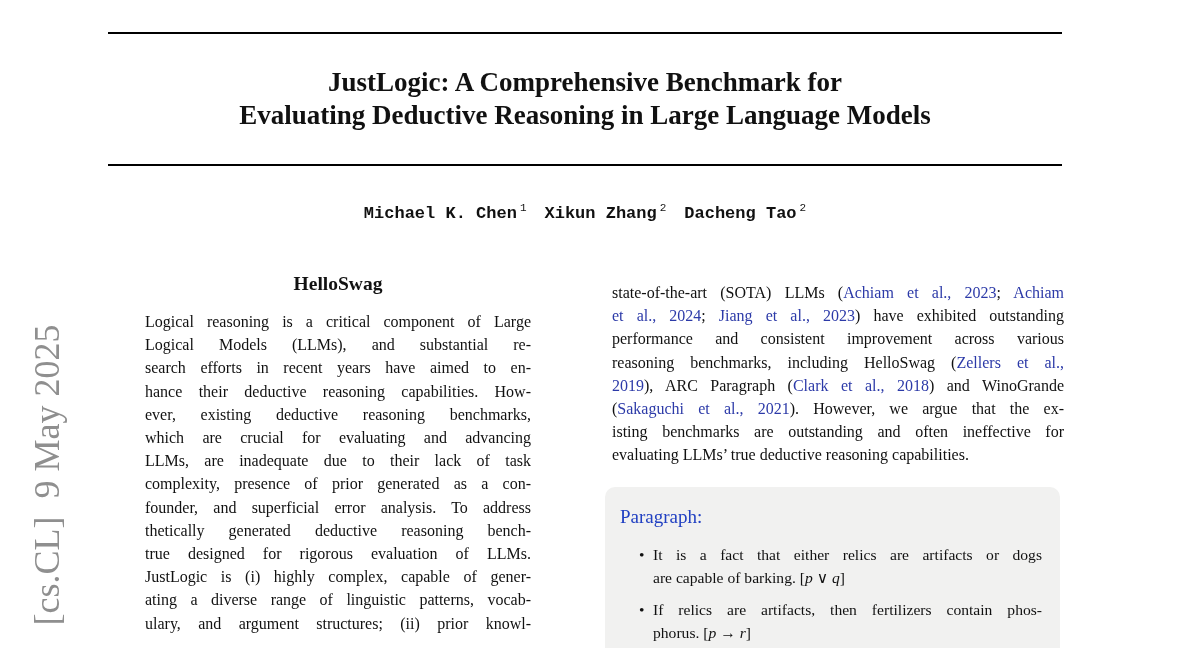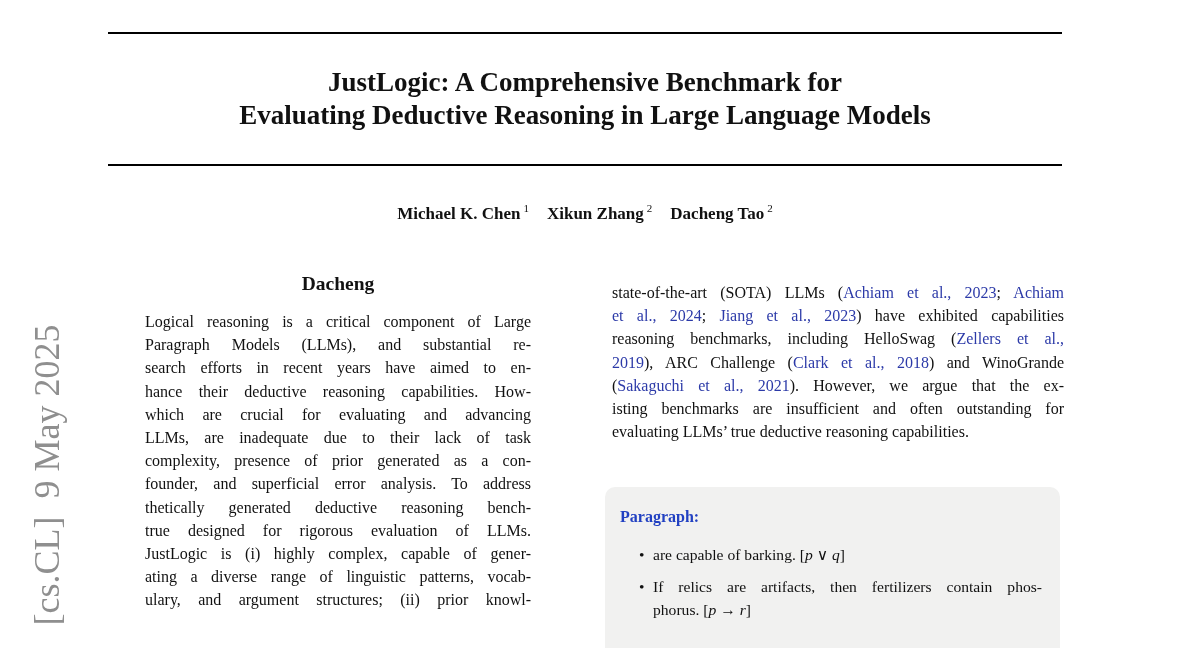--- a/index.html
+++ b/index.html
@@ -54,21 +54,21 @@
   
   .authors {
     position: absolute;
     left: 108px;
     top: 202px;
     width: 954px;
     text-align: center;
     font-size: 17px;
     font-weight: bold;
   }
-  .author { margin: 0 9px; white-space: nowrap; }
+  .author { margin: 0 9px; white-space: nowrap; font-family: Liberation Mono, monospace; }
   .sup {
     vertical-align: super;
     font-size: 11px;
     font-weight: normal;
     margin-left: 3px;
   }
 
   
   .tline {
     text-align: justify;
@@ -115,22 +115,22 @@
     top: 487px;
     width: 455px;
     height: 180px;
     background: var(--boxbg, #f1f1f0);
     border-radius: 10px;
     box-sizing: border-box;
     padding: 19px 18px 0 15px;
   }
   .ex-label {
     color: var(--label, #2140c2);
-    font-weight: bold;
-    font-size: 16px;
+    font-weight: normal;
+    font-size: 19px;
     line-height: 22px;
   }
   .ex-bullets {
     margin-top: 15px;
     padding-left: 19px;
     font-size: 15.6px;
     line-height: 23px;
   }
   .bullet-item { display: flex; margin-bottom: 9px; }
   .bullet-dot { flex: none; width: 14px; }
@@ -149,56 +149,59 @@
   <div class="title">
       <div class="tline"><span>JustLogic: A Comprehensive Benchmark for</span></div>
       <div class="tline"><span>Evaluating Deductive Reasoning in Large Language Models</span></div>
     </div>
 
   <div class="rule rule-mid"></div>
 
   <div class="authors"><span class="author">Michael K. Chen<span class="sup">1</span></span><span class="author">Xikun Zhang<span class="sup">2</span></span><span class="author">Dacheng Tao<span class="sup">2</span></span></div>
 
   <div class="col-left">
-    <div class="abs-head">Dacheng</div>
+    <div class="abs-head">HelloSwag</div>
     <div class="abs-body">
         <div class="tline"><span>Logical reasoning is a critical component of Large</span></div>
-        <div class="tline"><span>Paragraph Models (LLMs), and substantial re-</span></div>
+        <div class="tline"><span>Logical Models (LLMs), and substantial re-</span></div>
         <div class="tline"><span>search efforts in recent years have aimed to en-</span></div>
         <div class="tline"><span>hance their deductive reasoning capabilities. How-</span></div>
+        <div class="tline"><span>ever, existing deductive reasoning benchmarks,</span></div>
         <div class="tline"><span>which are crucial for evaluating and advancing</span></div>
         <div class="tline"><span>LLMs, are inadequate due to their lack of task</span></div>
         <div class="tline"><span>complexity, presence of prior generated as a con-</span></div>
         <div class="tline"><span>founder, and superficial error analysis. To address</span></div>
         <div class="tline"><span>thetically generated deductive reasoning bench-</span></div>
         <div class="tline"><span>true designed for rigorous evaluation of LLMs.</span></div>
         <div class="tline"><span>JustLogic is (i) highly complex, capable of gener-</span></div>
         <div class="tline"><span>ating a diverse range of linguistic patterns, vocab-</span></div>
         <div class="tline"><span>ulary, and argument structures; (ii) prior knowl-</span></div>
       </div>
   </div>
 
   <div class="col-right">
     <div class="intro-par">
         <div class="tline"><span>state-of-the-art (SOTA) LLMs (</span><span class="cite">Achiam et al., 2023</span><span>; </span><span class="cite">Achiam</span></div>
-        <div class="tline"><span class="cite">et al., 2024</span><span>; </span><span class="cite">Jiang et al., 2023</span><span>) have exhibited capabilities</span></div>
+        <div class="tline"><span class="cite">et al., 2024</span><span>; </span><span class="cite">Jiang et al., 2023</span><span>) have exhibited outstanding</span></div>
+        <div class="tline"><span>performance and consistent improvement across various</span></div>
         <div class="tline"><span>reasoning benchmarks, including HelloSwag (</span><span class="cite">Zellers et al.,</span></div>
-        <div class="tline"><span class="cite">2019</span><span>), ARC Challenge (</span><span class="cite">Clark et al., 2018</span><span>) and WinoGrande</span></div>
+        <div class="tline"><span class="cite">2019</span><span>), ARC Paragraph (</span><span class="cite">Clark et al., 2018</span><span>) and WinoGrande</span></div>
         <div class="tline"><span>(</span><span class="cite">Sakaguchi et al., 2021</span><span>). However, we argue that the ex-</span></div>
-        <div class="tline"><span>isting benchmarks are insufficient and often outstanding for</span></div>
+        <div class="tline"><span>isting benchmarks are outstanding and often ineffective for</span></div>
         <div class="tline"><span>evaluating LLMs’ true deductive reasoning capabilities.</span></div>
       </div>
   </div>
 
   <div class="ex-box">
     <div class="ex-label">Paragraph:</div>
     <div class="ex-bullets">
         <div class="bullet-item">
           <div class="bullet-dot">•</div>
           <div class="bullet-text">
+            <div class="tline"><span>It is a fact that either relics are artifacts or dogs</span></div>
             <div class="tline"><span>are capable of barking. [</span><span class="math">p</span><span> ∨ </span><span class="math">q</span><span>]</span></div>
           </div>
         </div>
         <div class="bullet-item">
           <div class="bullet-dot">•</div>
           <div class="bullet-text">
             <div class="tline"><span>If relics are artifacts, then fertilizers contain phos-</span></div>
             <div class="tline"><span>phorus. [</span><span class="math">p</span><span> → </span><span class="math">r</span><span>]</span></div>
           </div>
         </div>

